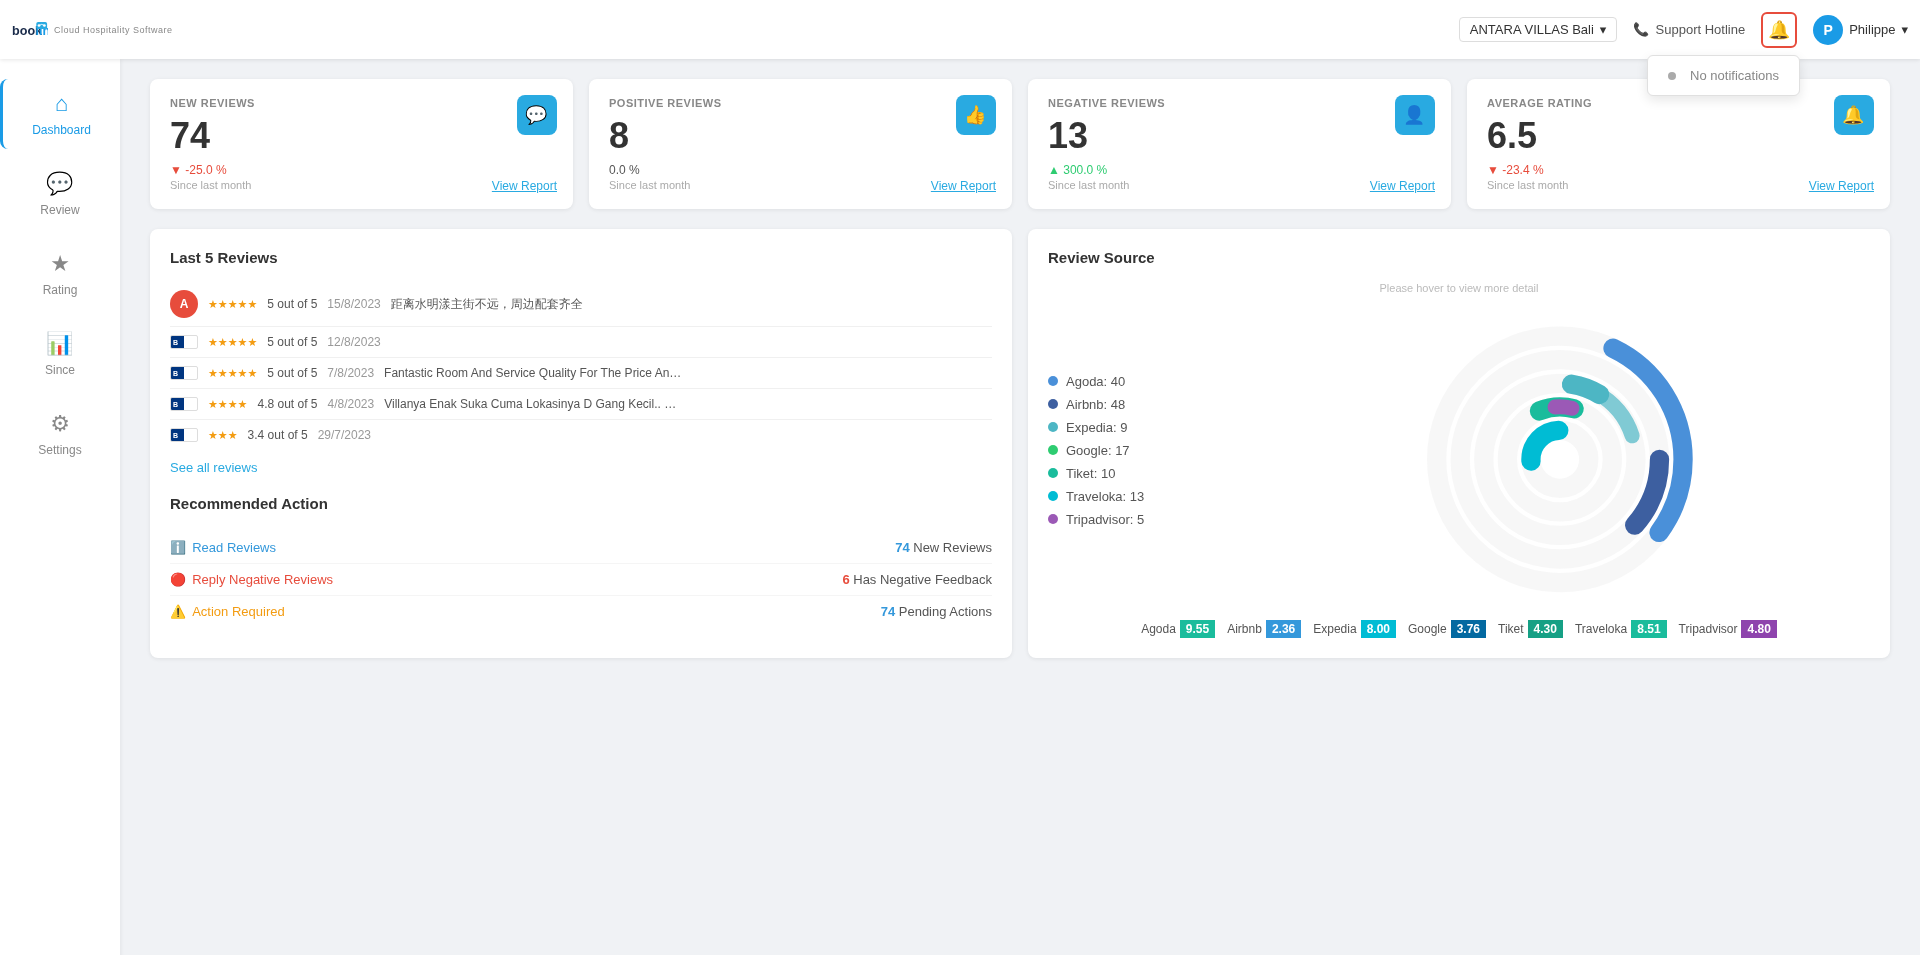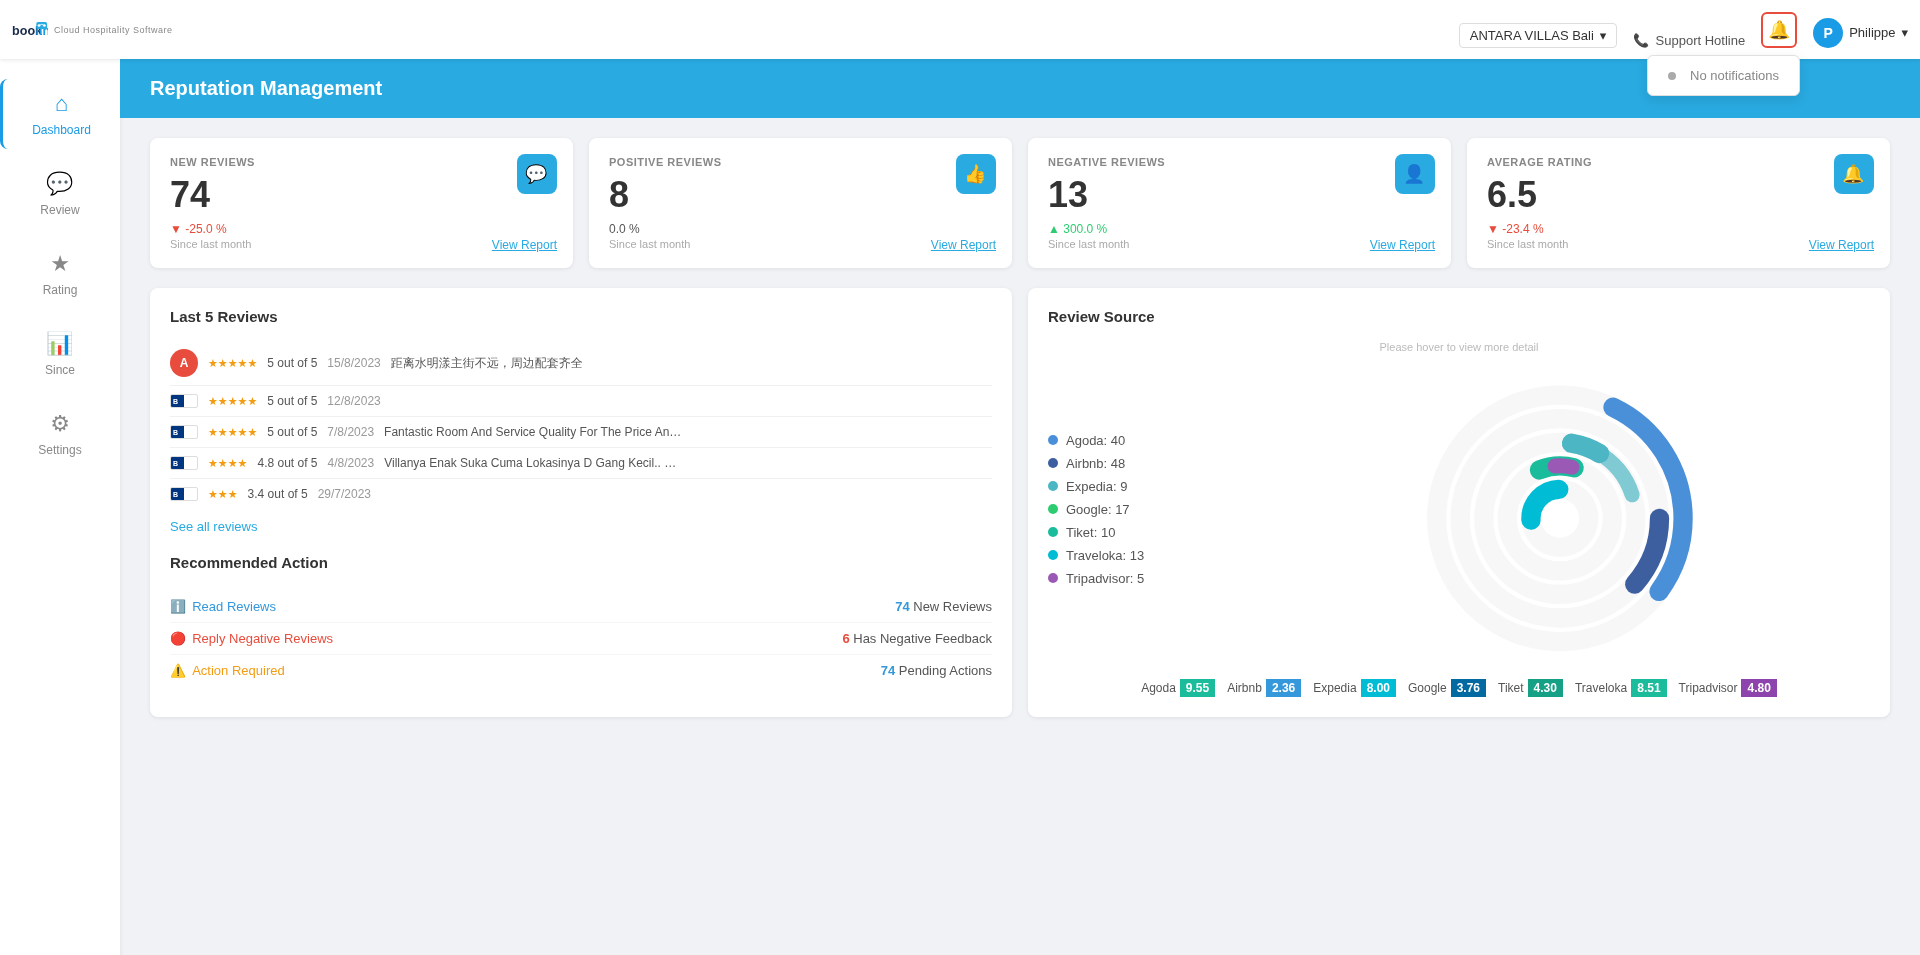--- a/index.html
+++ b/index.html
@@ -13,21 +13,21 @@
       align-items: center;
       justify-content: space-between;
       padding: 0 12px;
       box-shadow: 0 1px 4px rgba(0,0,0,0.1);
       position: relative;
       z-index: 100;
     }
     .logo-area { display: flex; align-items: center; gap: 6px; }
     .logo-icon { width: 36px; height: 28px; }
 
-    .nav-right { display: flex; align-items: flex-end; gap: 16px; }
+    .nav-right { display: flex; align-items: center; gap: 16px; }
     .property-select {
       display: flex; align-items: center; gap: 6px;
       font-size: 13px; color: #333; cursor: pointer;
       border: 1px solid #ddd; border-radius: 4px; padding: 4px 10px;
     }
     .support-btn {
       display: flex; align-items: center; gap: 6px;
       font-size: 13px; color: #555; cursor: pointer;
       border: none; background: none;
     }
@@ -242,23 +242,20 @@
       <span>Since</span>
     </div>
     <div class="sidebar-item">
       <span class="icon">⚙</span>
       <span>Settings</span>
     </div>
   </div>
 
   <div class="content">
 
-    <div class="page-header">
-      <span>Reputation Management</span>
-    </div>
 
     <div class="stats-row">
 
       <div class="stat-card">
         <div class="card-label">NEW REVIEWS</div>
         <div class="card-value">74</div>
         <div class="card-change down">
           <span>▼</span>
           <span>-25.0 %</span>
         </div>

